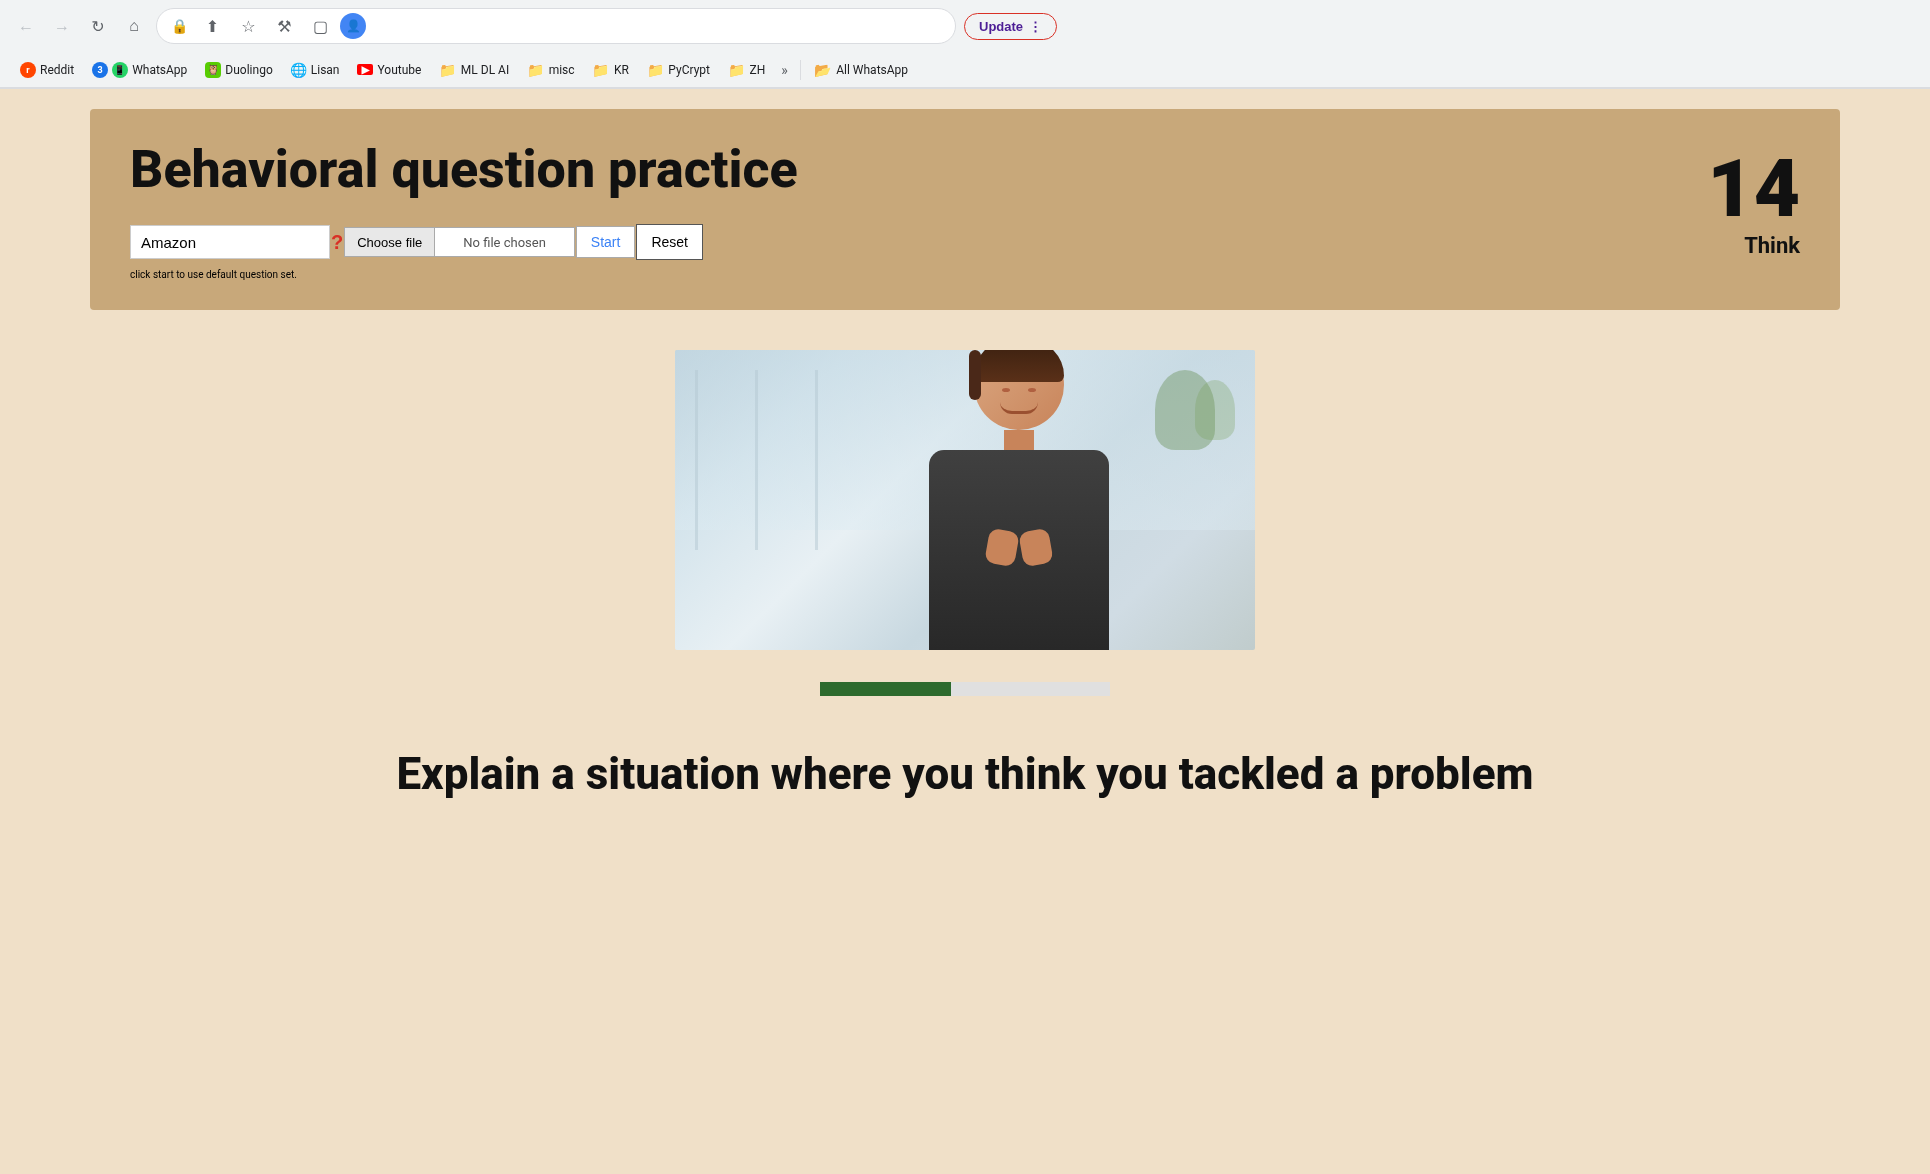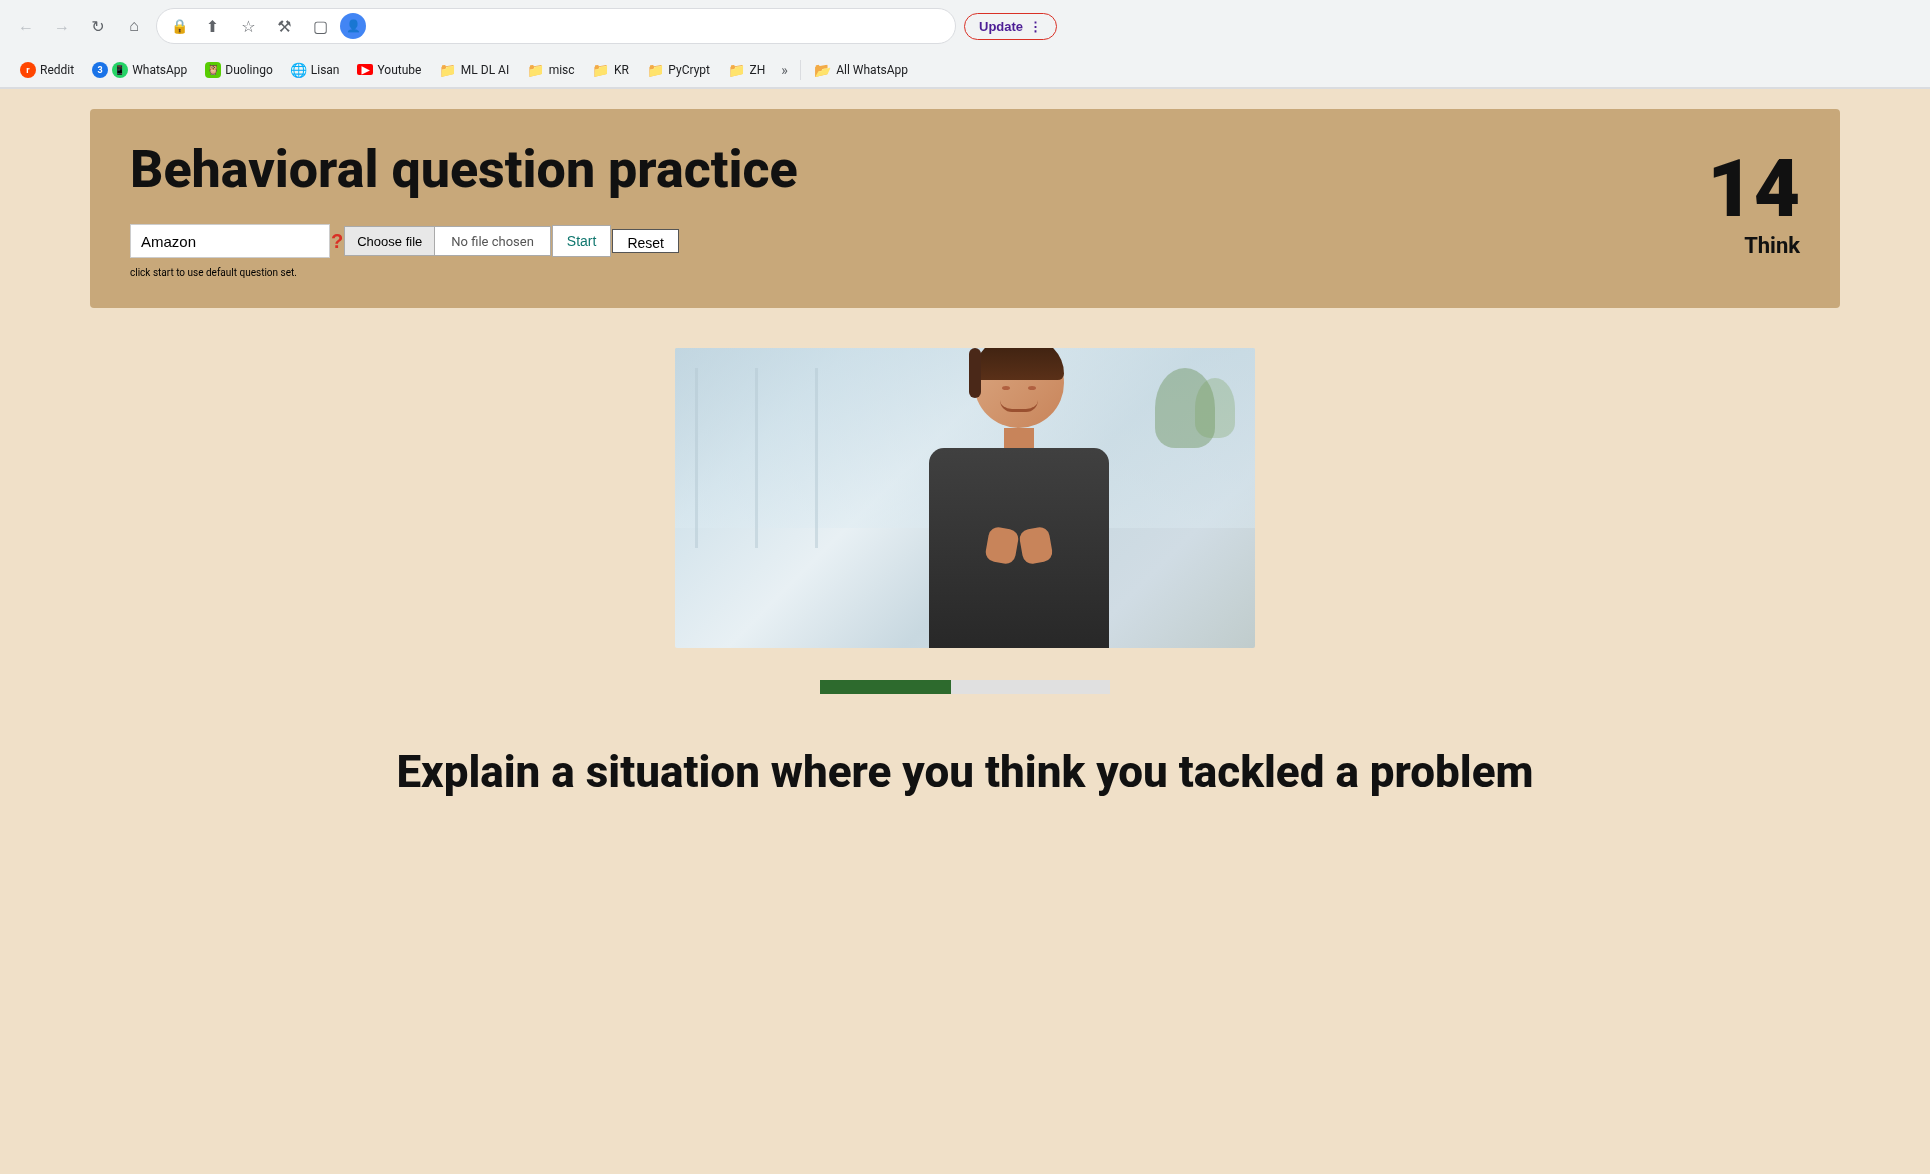--- a/index.html
+++ b/index.html
@@ -229,47 +229,47 @@
       font-size: 13px;
       background: #e8e8e8;
       border: 1px solid #aaa;
       border-right: none;
       cursor: pointer;
       height: 30px;
       white-space: nowrap;
     }
 
     .no-file-text {
-      padding: 5px 16px;
+      padding: 5px 28px;
       font-size: 13px;
       color: #555;
       background: white;
       border: 1px solid #aaa;
       height: 30px;
       display: flex;
       align-items: center;
     }
 
     .start-btn {
       padding: 5px 14px;
       font-size: 14px;
       background: white;
       border: 1px solid #aaa;
       cursor: pointer;
       height: 32px;
-      color: #0f766e;
+      color: #3b82f6;
     }
 
     .reset-btn {
       padding: 5px 14px;
       font-size: 14px;
       background: white;
       border: 1.5px solid #555;
       cursor: pointer;
-      height: 24px;
+      height: 36px;
       font-weight: 500;
     }
 
     .hint-text {
       margin-top: 9px;
       font-size: 10px;
       color: #000000;
     }
 
     .banner-right {

